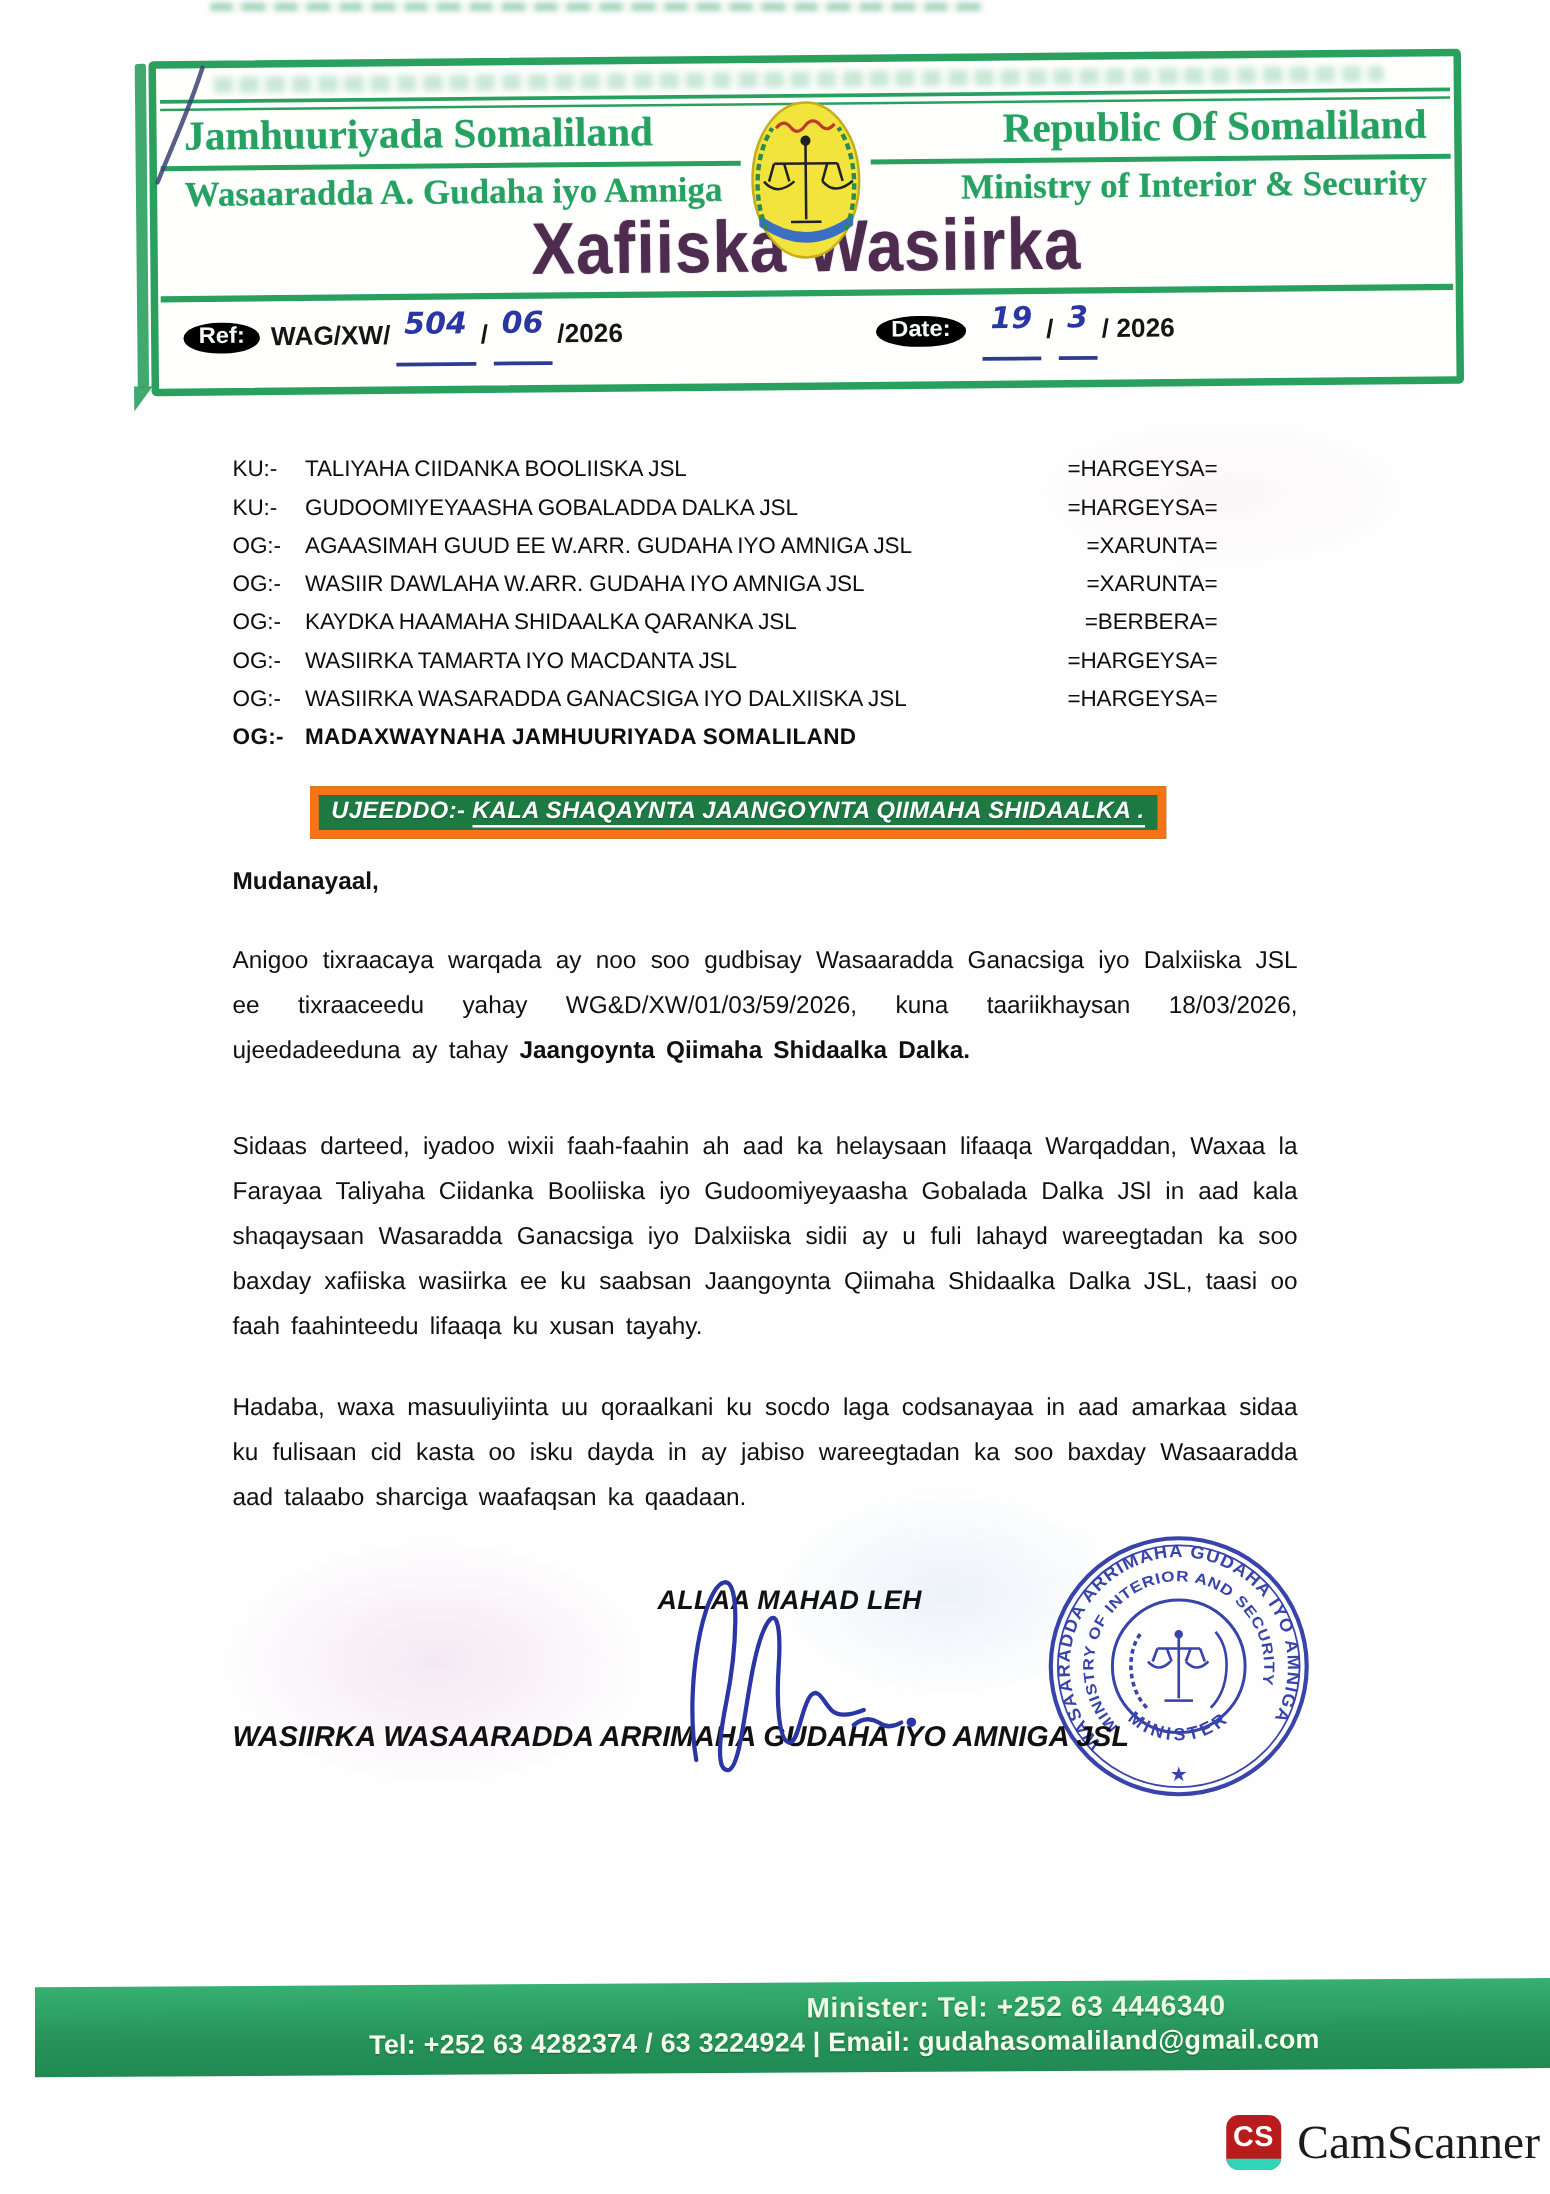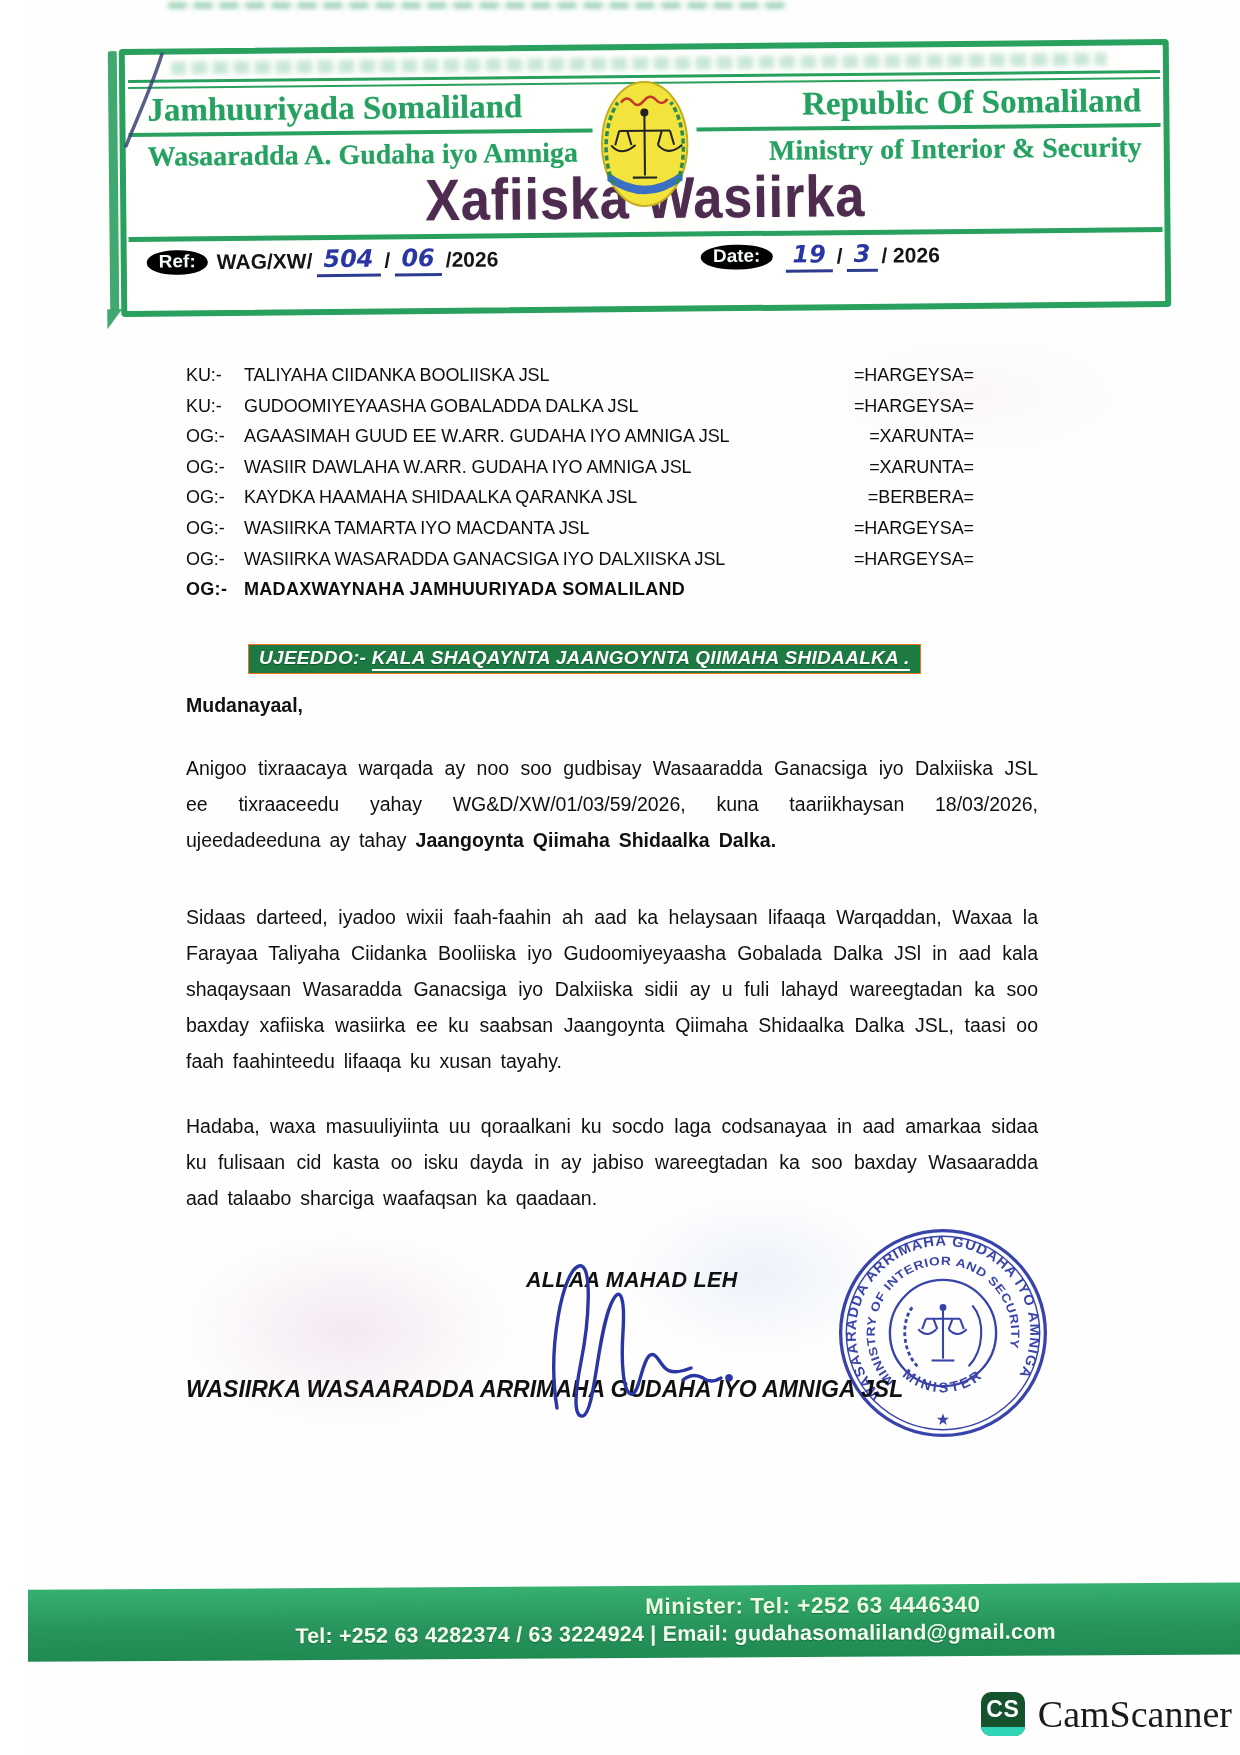--- a/index.html
+++ b/index.html
@@ -40,35 +40,35 @@
     letter-spacing:1px;line-height:1.02;margin-top:3px;transform:scaleY(1.12);
     text-shadow:0 0 1px rgba(78,44,80,.6);}
   .lh-botrule{height:5px;background:#2aa05f;margin:7px 2px 0;}
   .ref-row{display:flex;justify-content:space-between;align-items:center;
     padding:6px 225px 4px 20px;font-size:21px;font-weight:bold;color:#151515;}
   .pill{display:inline-block;background:#000000;color:#f2fbf4;border-radius:48%;
     padding:1px 12px 3px;font-size:19px;margin-right:9px;transform:scaleY(.95);}
   .refgroup{display:flex;align-items:center;}
   .hw{font-family:"DejaVu Sans",sans-serif;font-style:italic;font-weight:bold;
     color:#2936a3;font-size:24px;line-height:1;}
-  .blank{display:inline-block;border-bottom:3px solid #2e3c8f;padding:0 7px 2px;margin:0 4px;position:relative;top:1px;}
+  .blank{display:inline-block;border-bottom:3px solid #2e3c8f;padding:0 7px 17px;margin:0 4px;position:relative;top:1px;}
   .lh-emblem{position:absolute;left:50%;top:28px;transform:translateX(-50%);
     width:92px;height:132px;z-index:5;}
   .pen-mark{position:absolute;left:88px;top:46px;width:70px;height:110px;z-index:6;}
 
   
   .recipients{position:absolute;left:158px;top:360px;width:788px;font-size:18px;color:#0e0e0e;z-index:3;}
   .r-row{display:flex;line-height:30.6px;letter-spacing:-0.1px;}
   .r-prefix{flex:0 0 58px;}
   .r-name{flex:1 1 auto;padding-right:6px;white-space:nowrap;}
   .r-loc{flex:0 0 auto;}
   .r-row.bold{font-weight:bold;letter-spacing:.3px;}
 
   
-  .subject{position:absolute;left:220px;top:644px;background:#1d7a42;border:1px solid #f97316;
+  .subject{position:absolute;left:220px;top:629px;background:#1d7a42;border:7px solid #f97316;
     color:#ffffff;font-weight:bold;font-style:italic;font-size:19px;letter-spacing:.3px;
     padding:2px 10px 4px;white-space:nowrap;z-index:3;text-shadow:0 1px 1px rgba(0,50,25,.5);}
   .subj-underline{border-bottom:2.5px solid #ffffff;padding-bottom:1px;}
 
   
   .salutation{position:absolute;left:158px;top:694px;font-size:19.5px;font-weight:bold;z-index:3;}
   .para{position:absolute;left:158px;width:852px;font-size:19.5px;line-height:36px;
     text-align:justify;word-spacing:3.5px;color:#101010;z-index:3;}
   .para.p1{top:750px;}
   .para.p2{top:899px;}
@@ -89,21 +89,21 @@
   .footer-band{position:absolute;left:-10px;top:1586px;width:1260px;height:72px;
     background:linear-gradient(#36b071,#27935a 60%,#1f8b52);transform:rotate(-0.35deg);
     z-index:2;border-radius:2px;}
   .footer-l1{padding:8px 0 0 330px;text-align:center;font-size:22.5px;font-weight:bold;
     color:#eefbe4;letter-spacing:.5px;text-shadow:0 1px 1px rgba(0,60,30,.45);}
   .footer-l2{padding:2px 0 0 55px;text-align:center;font-size:21.5px;font-weight:bold;
     color:#f4fdee;letter-spacing:.2px;text-shadow:0 1px 1px rgba(0,60,30,.45);}
 
   
   .camscanner{position:absolute;right:36px;top:1692px;display:flex;align-items:center;gap:13px;z-index:4;}
-  .cs-icon{position:relative;width:44px;height:44px;border-radius:10px;background:#14532d;
+  .cs-icon{position:relative;width:44px;height:44px;border-radius:10px;background:#b91c1c;
     display:flex;align-items:flex-start;justify-content:center;overflow:hidden;}
   .cs-icon .cs-text{color:#ffffff;font-weight:bold;font-size:23px;line-height:34px;letter-spacing:.5px;}
   .cs-icon .cs-bar{position:absolute;bottom:0;left:0;width:100%;height:9px;background:#2fd5b6;}
   .cs-label{font-family:"Liberation Serif",serif;font-size:38px;color:#1b1b1b;}
 </style>
 </head>
 <body>
 
 <div class="page">
 

